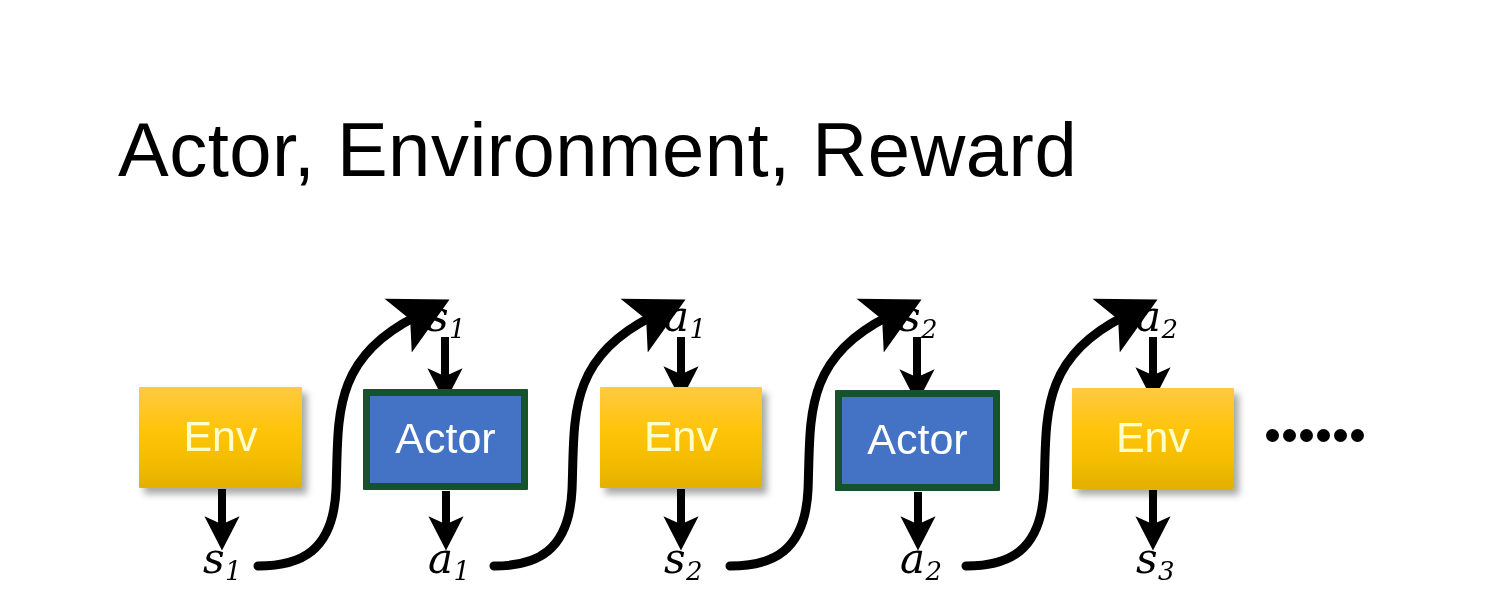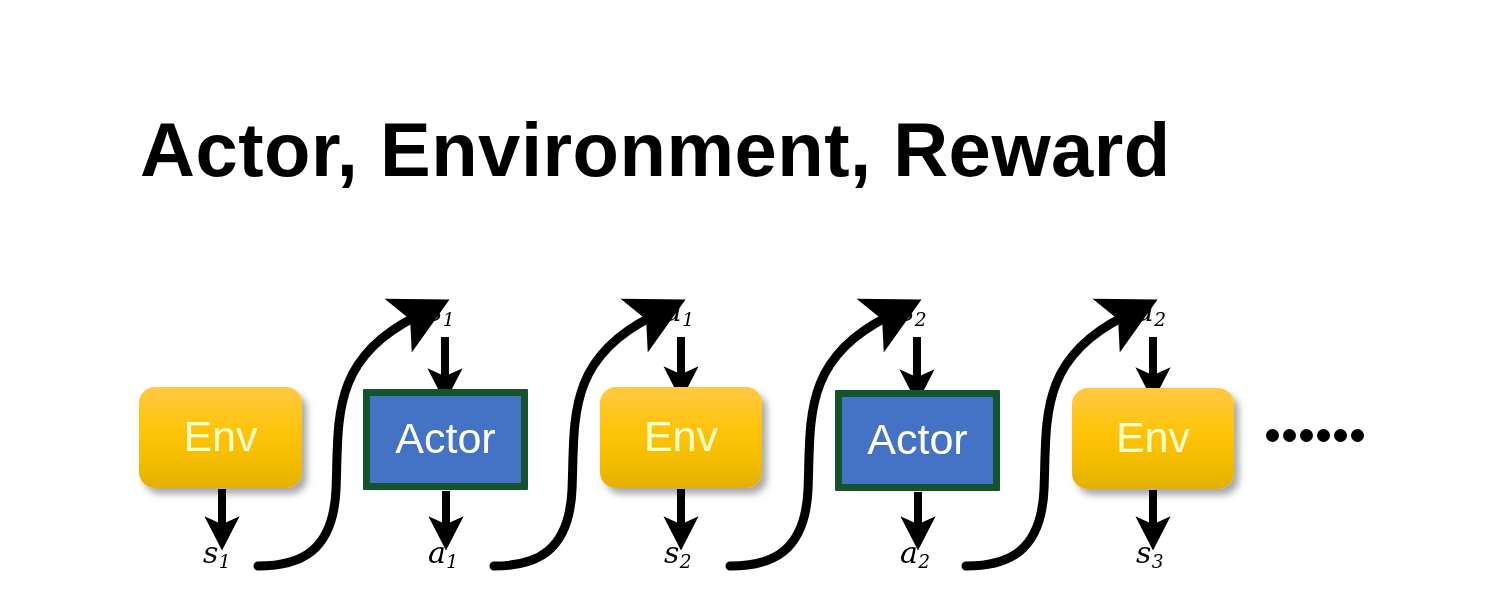--- a/index.html
+++ b/index.html
@@ -16,26 +16,25 @@
     -webkit-font-smoothing: antialiased;
   }
 
   
   #slide-title {
     position: absolute;
     left: 118px;
     top: 112px;
     font-family: "Liberation Sans", sans-serif;
     font-size: 76px;
-    font-weight: 700;
+    font-weight: 400;
     color: #000000;
     letter-spacing: 0.5px;
     white-space: nowrap;
     line-height: 1;
-    margin-left: 22px;
   }
 
   
   #diagram {
     position: absolute;
     left: 0;
     top: 0;
     width: 1500px;
     height: 608px;
   }
@@ -57,42 +56,42 @@
     justify-content: center;
     color: #ffffcc;
     font-family: "Liberation Sans", sans-serif;
     font-size: 43px;
     font-weight: 400;
     line-height: 1;
     user-select: none;
   }
   .node.env {
     background: linear-gradient(180deg, #ffc943 0%, #ffc40a 42%, #f4bd00 72%, #e3b000 100%);
-    border-radius: 16px;
+    border-radius: 1px;
     box-shadow: 5px 6px 7px rgba(0,0,0,0.34);
     color: #ffffcc;
   }
   .node.actor {
     background: #4472c4;
     border: 7px solid #14532d;
     border-radius: 1px;
     color: #ffffff;
     box-shadow: none;
   }
   .node .node-label {
     display: block;
     transform: translateY(-1px);
   }
 
   
   .var-label {
     position: absolute;
     font-family: "DejaVu Serif", "Liberation Serif", serif;
     font-style: italic;
-    font-size: 30px;
+    font-size: 42px;
     color: #000000;
     white-space: nowrap;
     line-height: 1;
     user-select: none;
   }
   .var-label sub {
     font-size: 0.62em;
     font-style: italic;
     vertical-align: baseline;
     position: relative;

